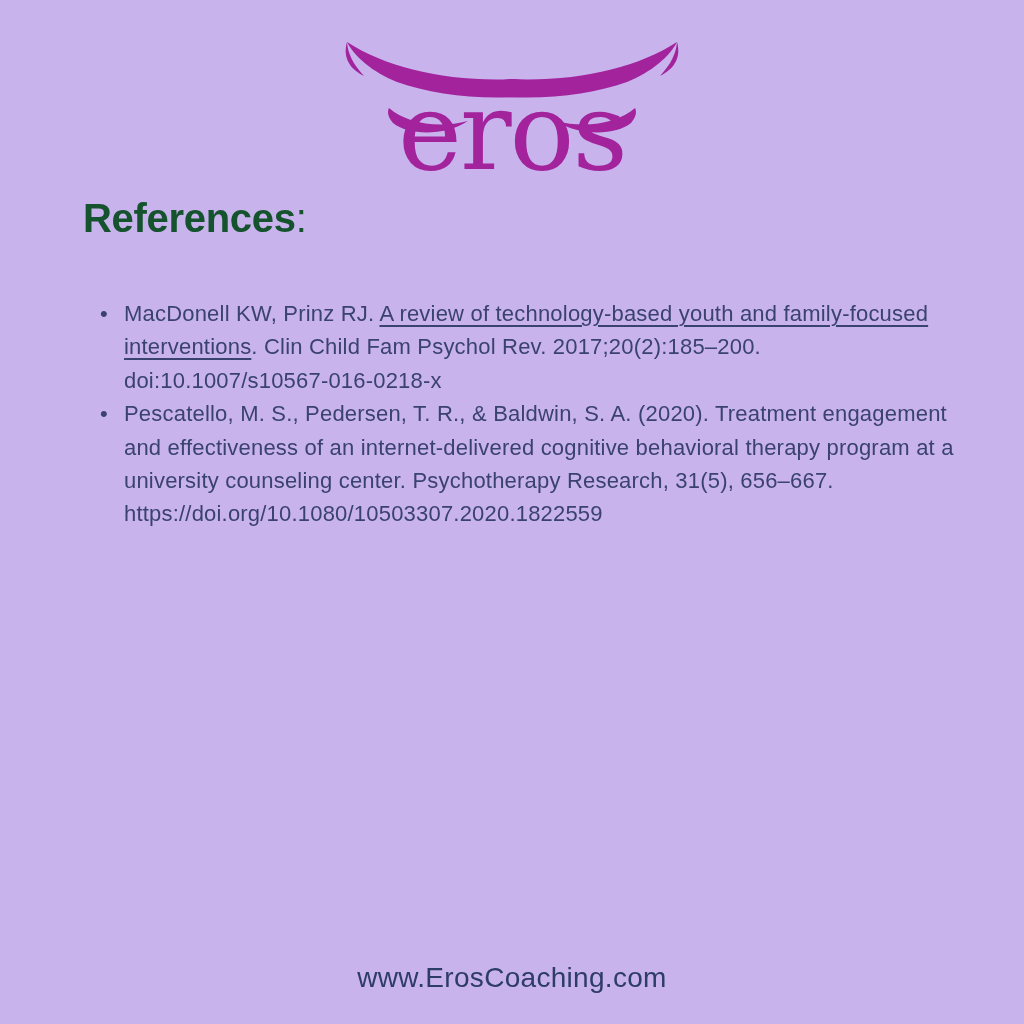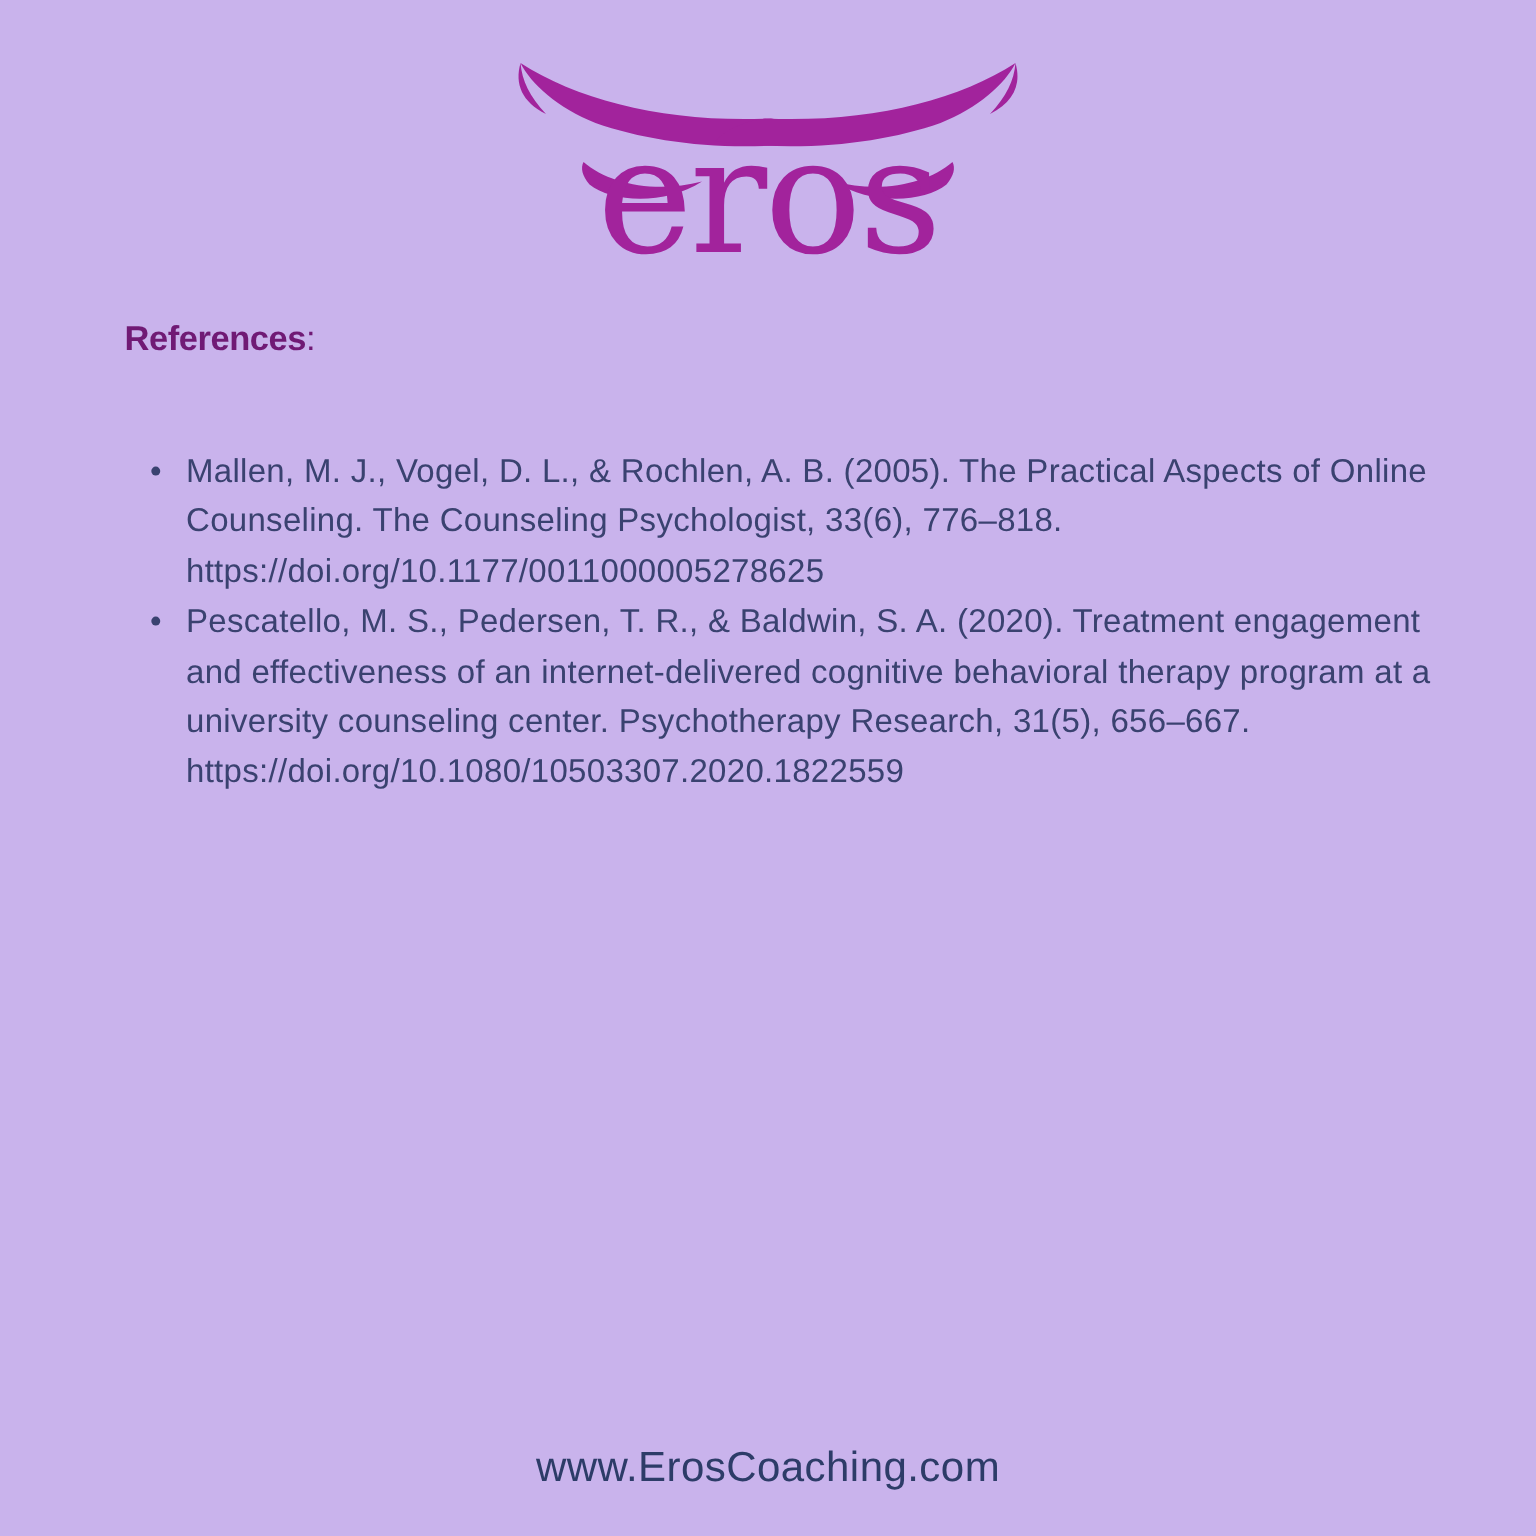--- a/index.html
+++ b/index.html
@@ -40,24 +40,24 @@
     letter-spacing: -2px;
     color: #a2239c;
     white-space: nowrap;
     margin-top: 35px;
   }
 
   
   .heading {
     position: absolute;
     left: 83px;
-    top: 212px;
+    top: 196px;
     margin: 0;
-    font-size: 23px;
-    color: #701a75;
+    font-size: 40px;
+    color: #14532d;
     letter-spacing: -0.3px;
   }
   .heading .label { font-weight: bold; }
   .heading .colon { font-weight: normal; }
 
   
   .refs {
     position: absolute;
     left: 98px;
     top: 297px;
@@ -140,19 +140,19 @@
                    C 46,87 45,82 47,78 Z"></path>
         </g>
       </g>
     </svg>
     <div class="logo-text">eros</div>
   </div>
 
   <h1 class="heading"><span class="label">References</span><span class="colon">:</span></h1>
 
   <ul class="refs">
-    <li>Mallen, M. J., Vogel, D. L., &amp; Rochlen, A. B. (2005). The Practical Aspects of Online Counseling. The Counseling Psychologist, 33(6), 776–818. https://doi.org/10.1177/0011000005278625</li>
+    <li><span>MacDonell KW, Prinz RJ. </span><span class="underline">A review of technology-based youth and family-focused interventions</span><span>. Clin Child Fam Psychol Rev. 2017;20(2):185–200. doi:10.1007/s10567-016-0218-x</span></li>
     <li>Pescatello, M. S., Pedersen, T. R., &amp; Baldwin, S. A. (2020). Treatment engagement and effectiveness of an internet-delivered cognitive behavioral therapy program at a university counseling center. Psychotherapy Research, 31(5), 656–667. https://doi.org/10.1080/10503307.2020.1822559</li>
   </ul>
 
   <div class="footer">www.ErosCoaching.com</div>
 
 </div>
 
 </body></html>

